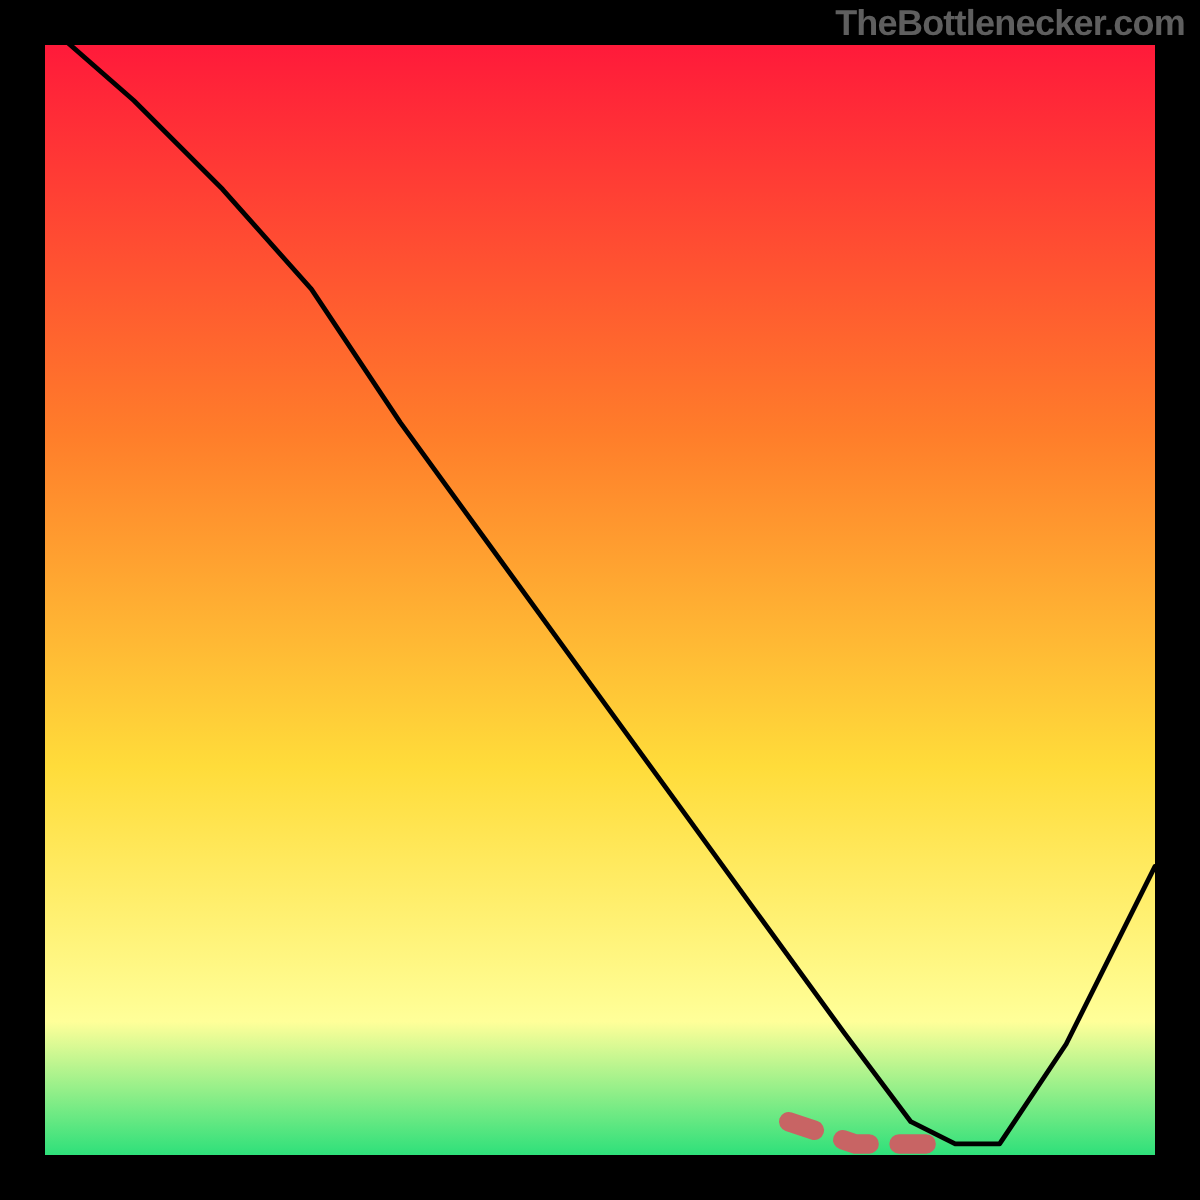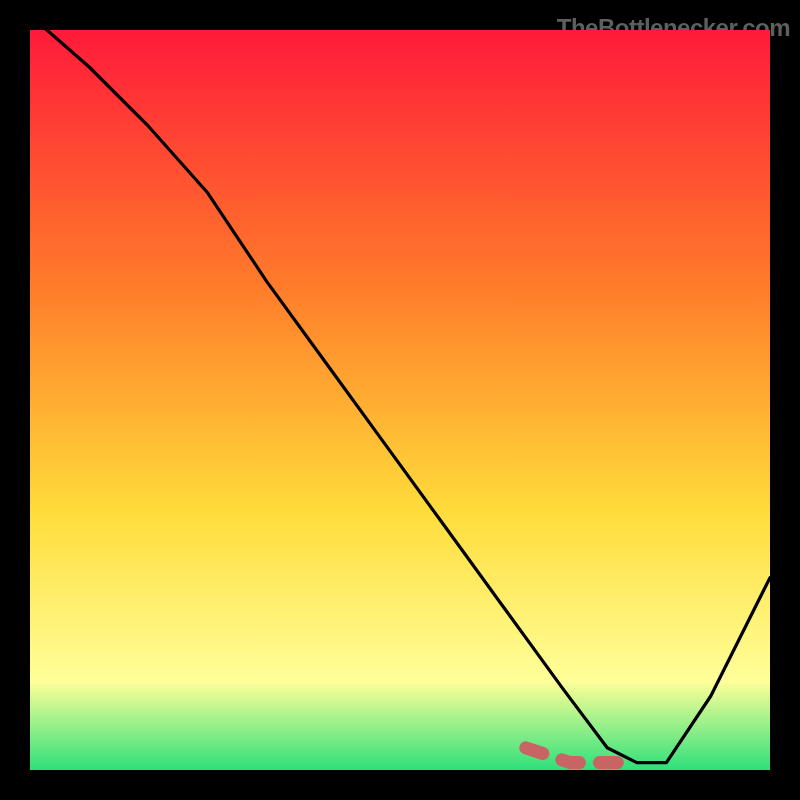--- a/index.html
+++ b/index.html
@@ -12,21 +12,21 @@
     overflow: hidden;
   }
   .frame {
     position: relative;
     width: 800px;
     height: 800px;
     background: #000;
   }
   .attribution {
     position: absolute;
-    top: 14px;
+    top: 2px;
     right: 10px;
     color: #5f5f5f;
     font-size: 24px;
     font-weight: 600;
     letter-spacing: -0.5px;
   }
   .plot {
     position: absolute;
     left: 30px;
     top: 30px;

